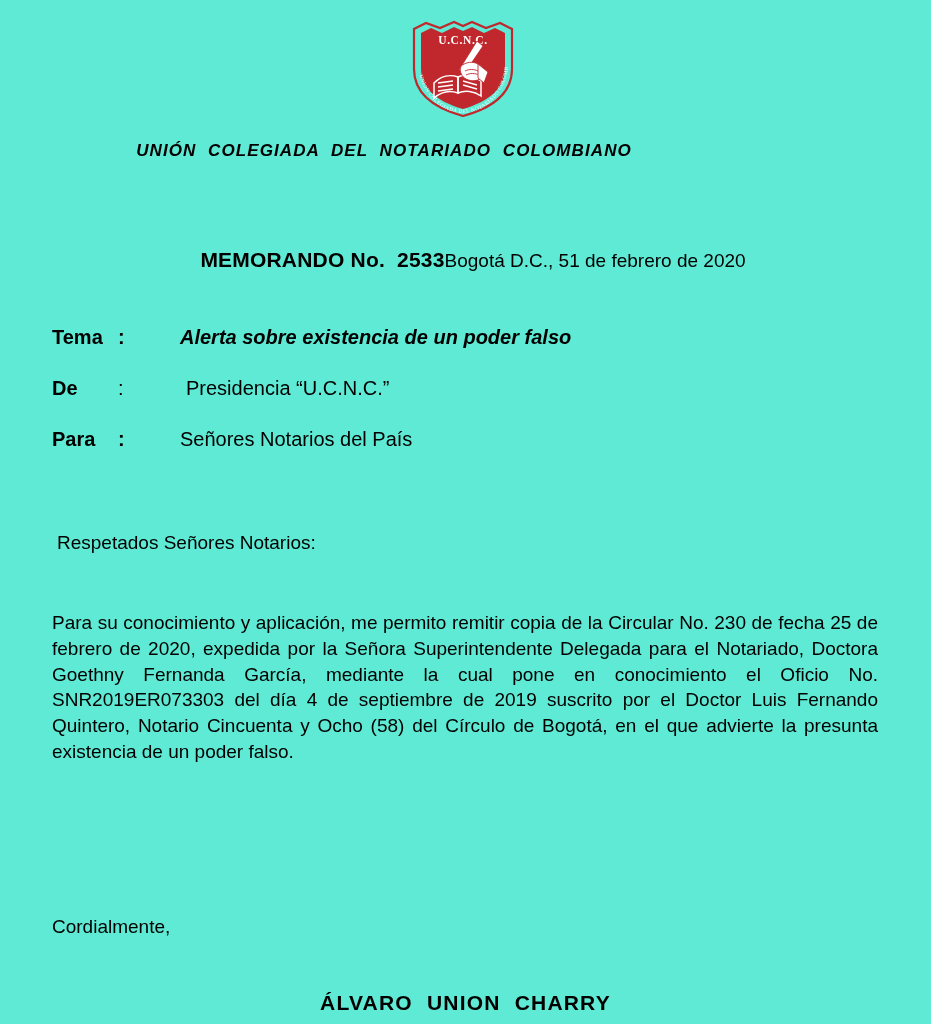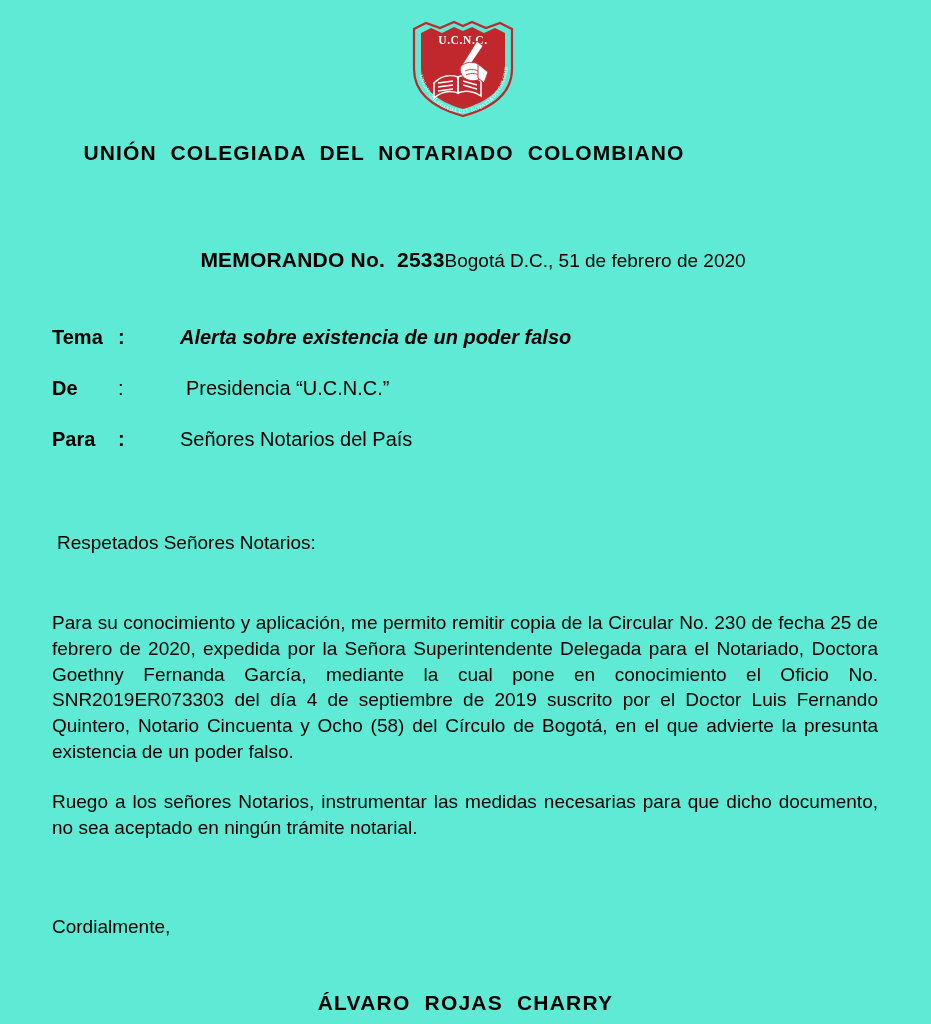--- a/index.html
+++ b/index.html
@@ -43,24 +43,25 @@
     width: 118px;
     height: 100px;
   }
 
   .org-title {
     position: absolute;
     left: 0;
     top: 141px;
     width: 768px;
     text-align: center;
-    font-size: 21px;
+    font-size: 17px;
     font-weight: bold;
     letter-spacing: 1.1px;
     white-space: pre;
+    font-style: italic;
   }
 
   
   .memo-row {
     position: absolute;
     left: 60px;
     top: 248px;
     width: 826px;
     display: flex;
     justify-content: center;
@@ -253,20 +254,19 @@
       <div class="meta-colon">:</div>
       <div class="meta-value">Señores Notarios del País</div>
     </div>
 
   </div>
 
   <div class="salutation">Respetados Señores Notarios:</div>
 
   <div class="body-text">
     <p>Para su conocimiento y aplicación, me permito remitir copia de la Circular No. 230 de fecha 25 de febrero de 2020, expedida por la Señora Superintendente Delegada para el Notariado, Doctora Goethny Fernanda García, mediante la cual pone en conocimiento el Oficio No. SNR2019ER073303 del día 4 de septiembre de 2019 suscrito por el Doctor Luis Fernando Quintero, Notario Cincuenta y Ocho (58) del Círculo de Bogotá, en el que advierte la presunta existencia de un poder falso.</p>
-    <p>Ruego a los señores Notarios, instrumentar las medidas necesarias para que dicho documento, no sea aceptado en ningún trámite notarial.</p>
   </div>
 
   <div class="closing">Cordialmente,</div>
 
-  <div class="signature-name">ÁLVARO  ROJAS  CHARRY</div>
+  <div class="signature-name">ÁLVARO  UNION  CHARRY</div>
 
 </div>
 
 </body></html>

